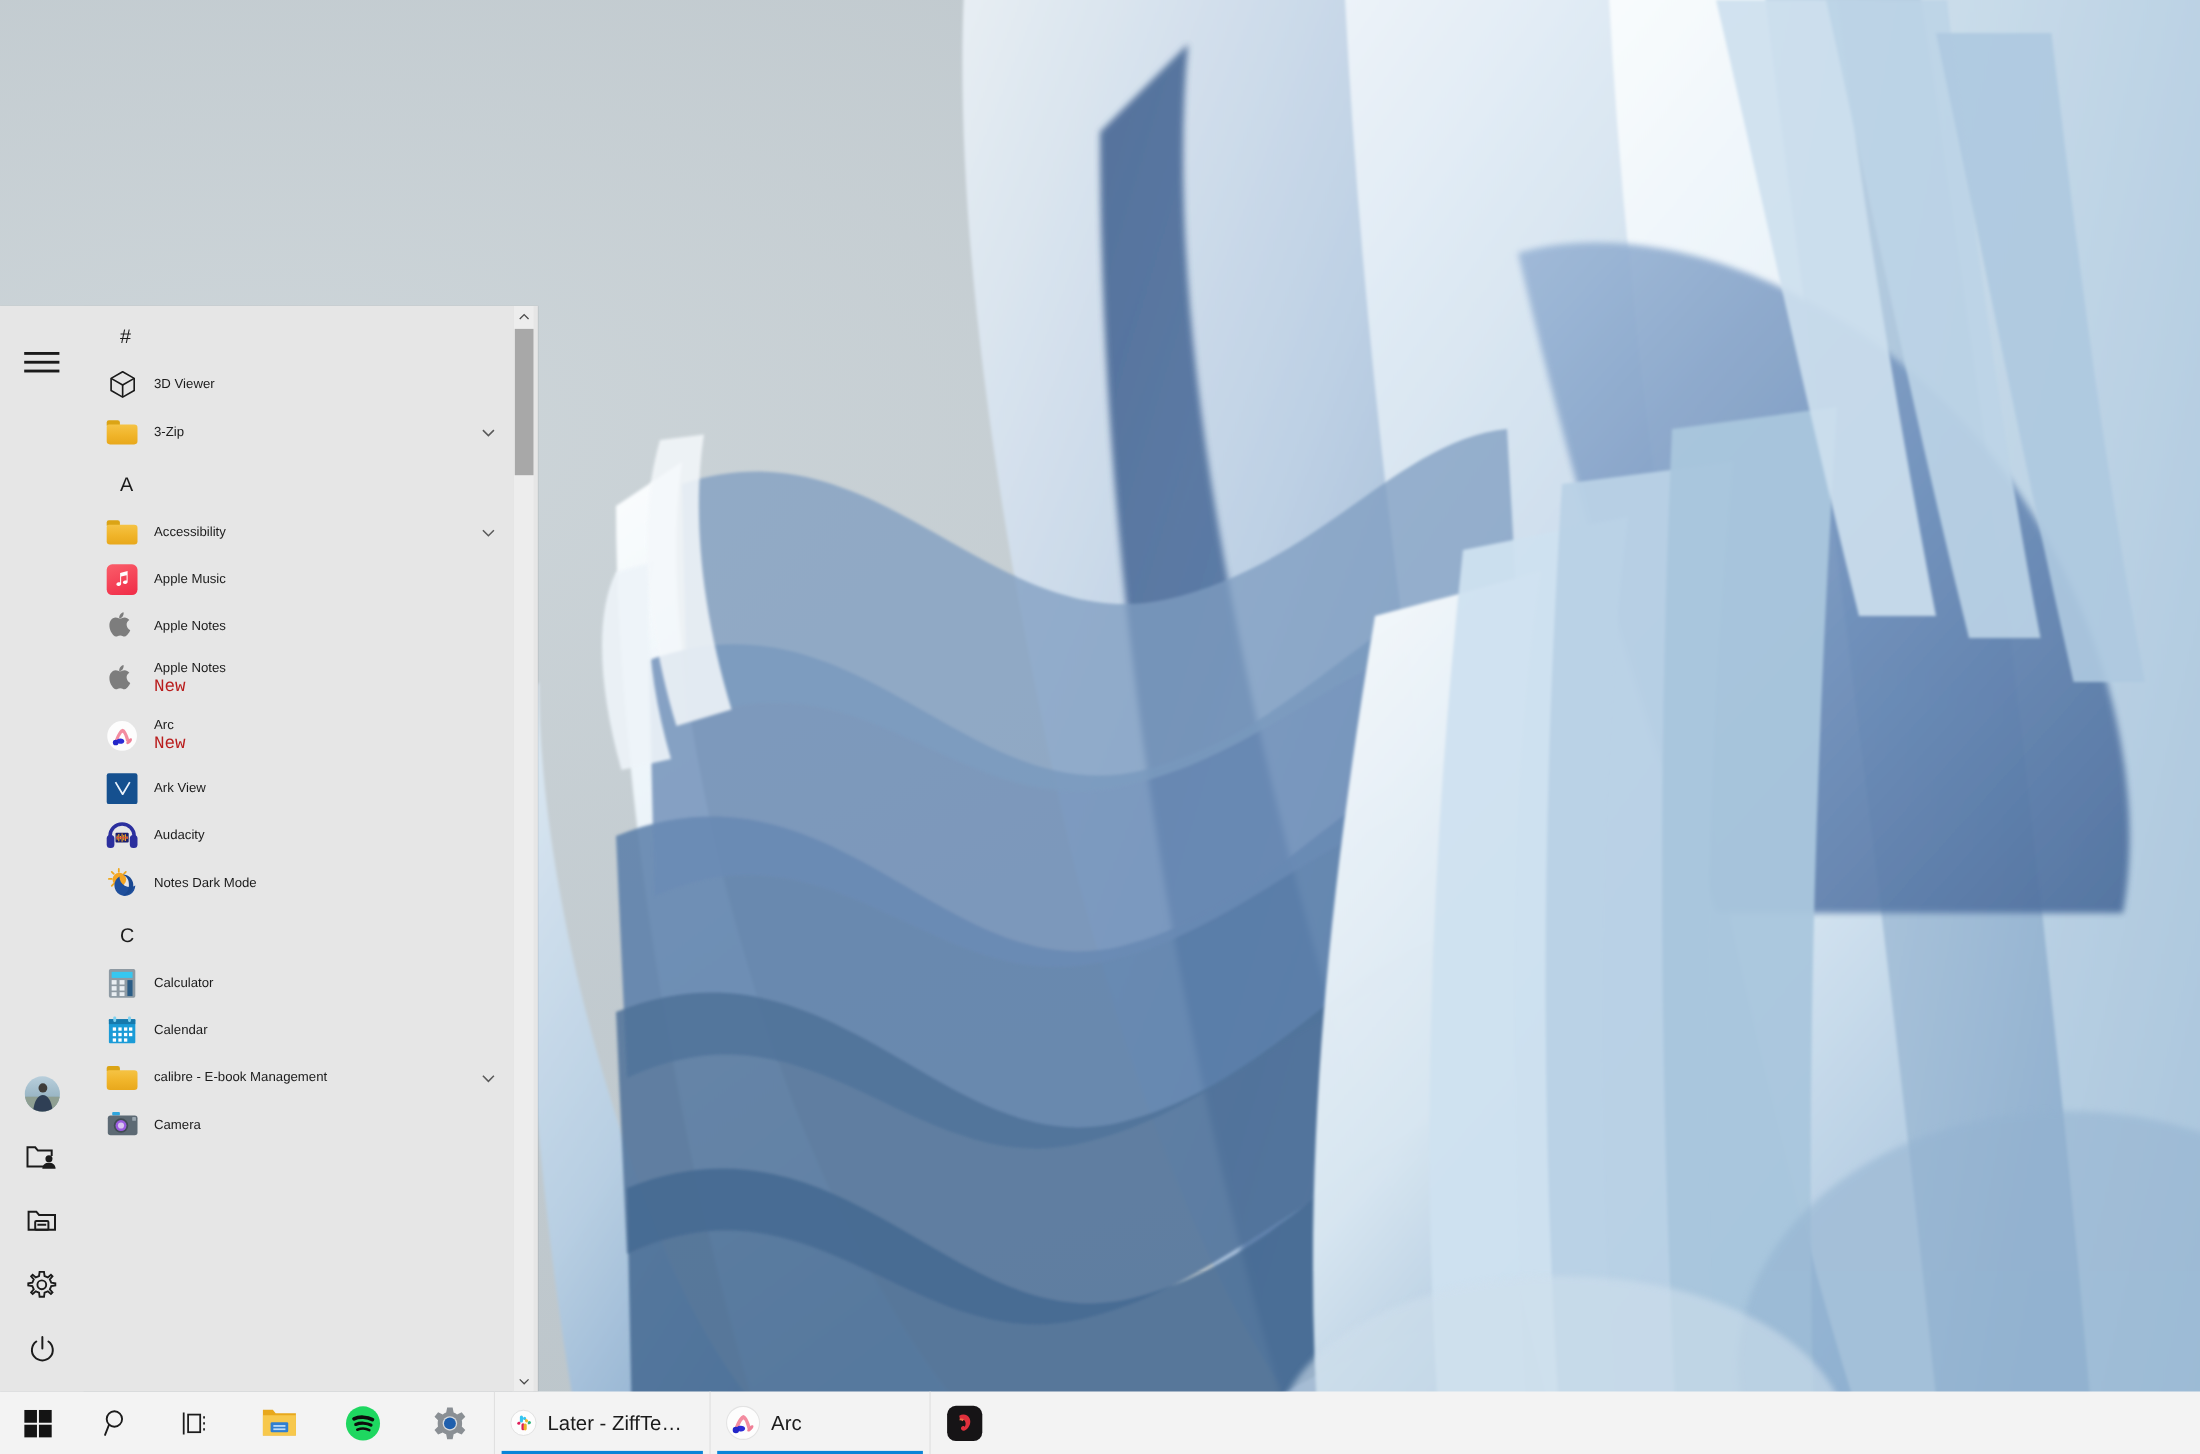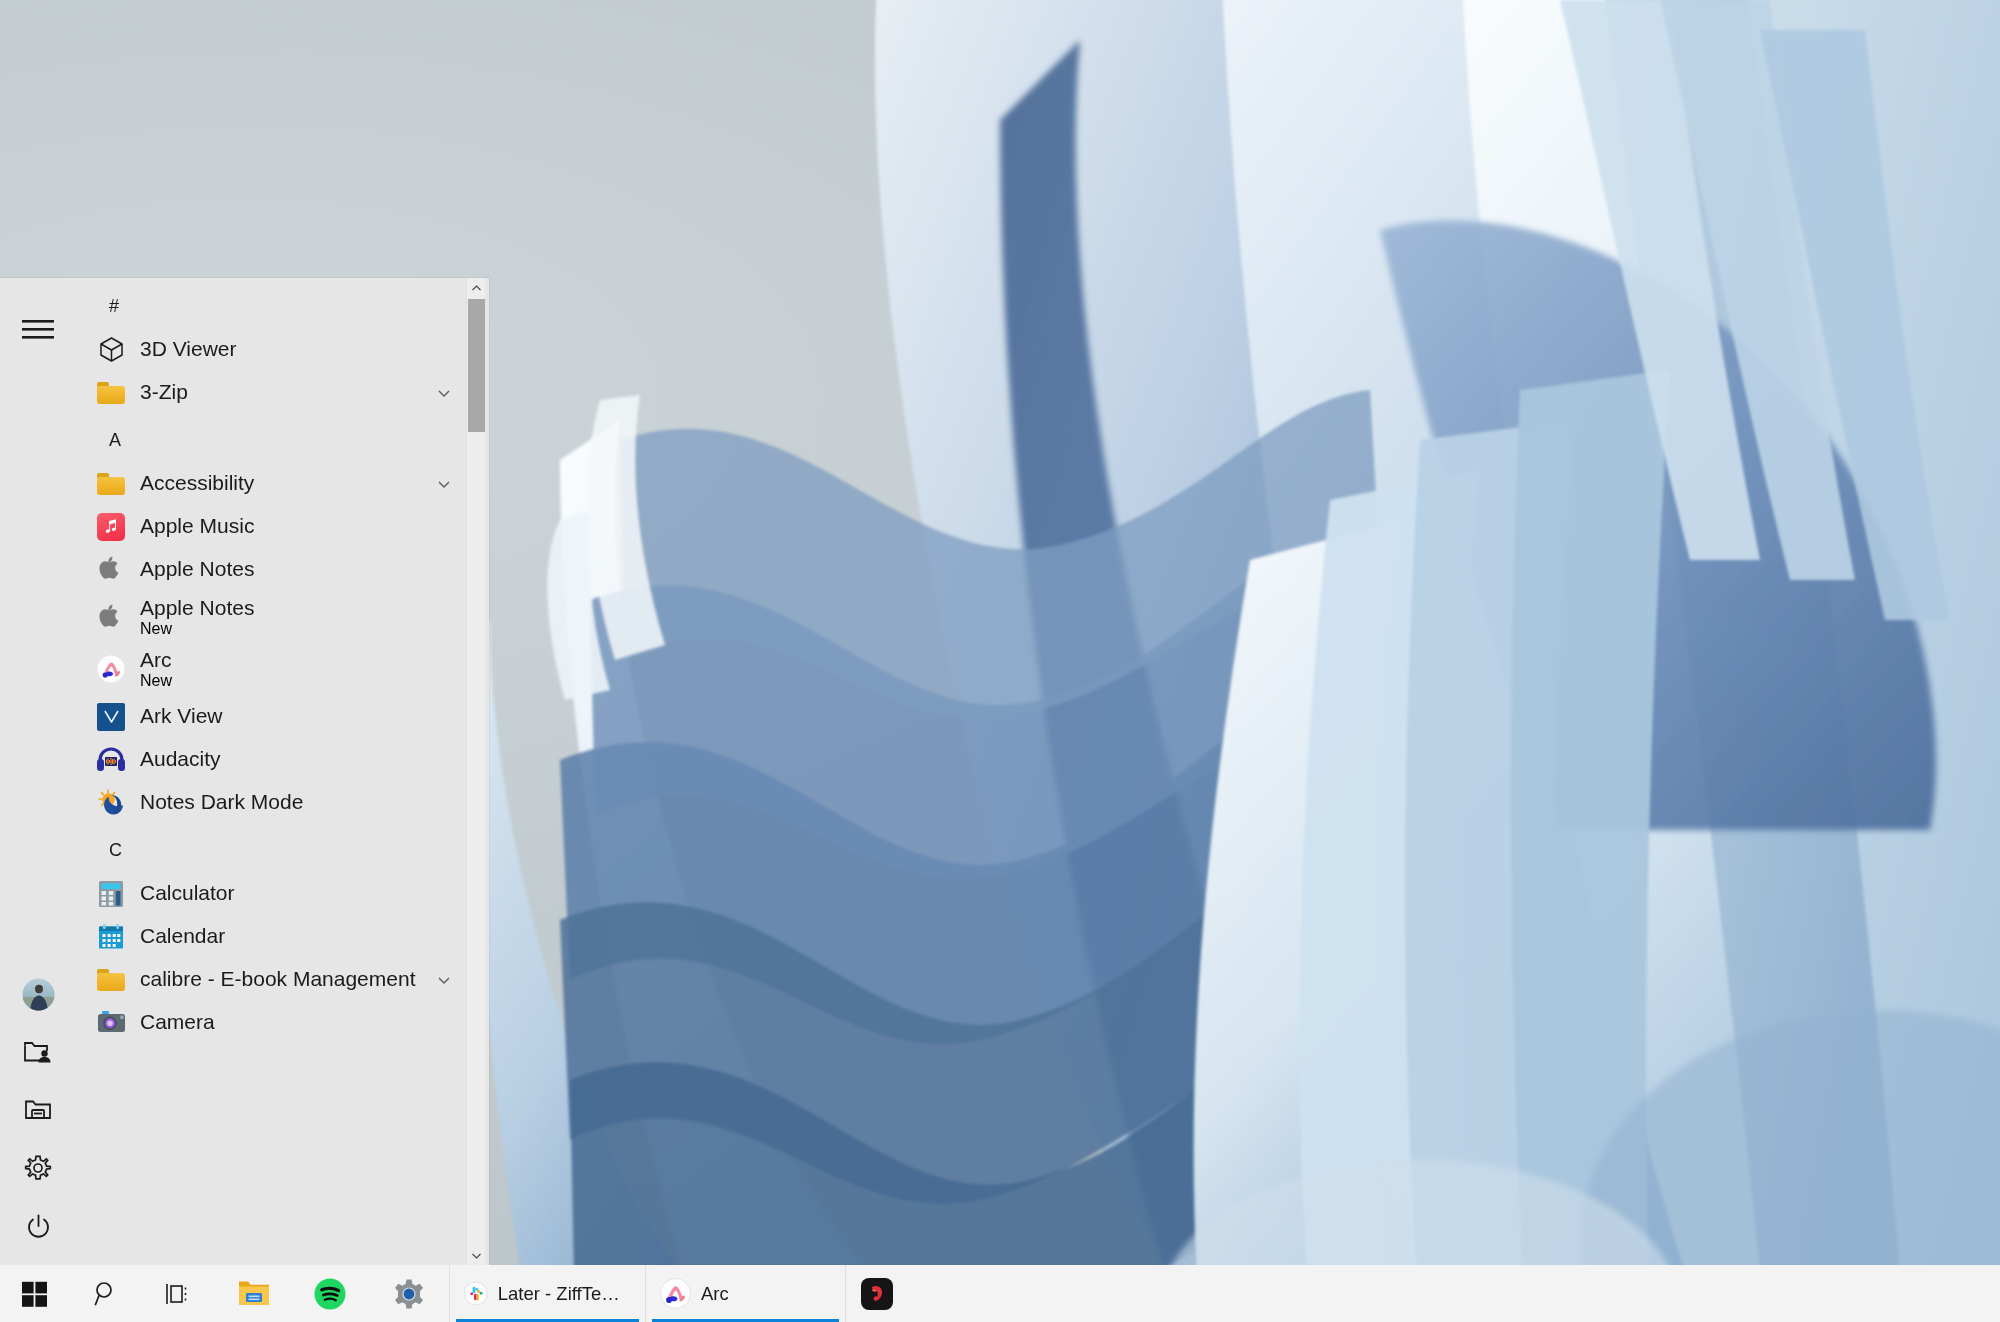--- a/index.html
+++ b/index.html
@@ -99,22 +99,22 @@
     gap: 14px;
     position: relative;
   }
   .app-item.tall { height: 52px; }
   .app-ico {
     width: 30px; height: 30px; flex: 0 0 30px;
     display: flex; align-items: center; justify-content: center;
     position: relative;
   }
   .app-txt { display: flex; flex-direction: column; justify-content: center; line-height: 1.15; }
-  .app-name { font-size: 21px; color: #1b1b1b; white-space: nowrap; }
-  .app-sub { font-size: 16px; color: #000000; }
+  .app-name { font-size: 12px; color: #1b1b1b; white-space: nowrap; }
+  .app-sub { font-size: 16px; color: #b91c1c; font-family: Liberation Mono, monospace; }
   .chev {
     position: absolute; right: 18px; top: 50%; transform: translateY(-50%);
     width: 16px; height: 16px;
   }
 
   
   #sb {
     position: absolute; right: 4px; top: 0;
     width: 19px; height: 100%;
     background: #ededed;

